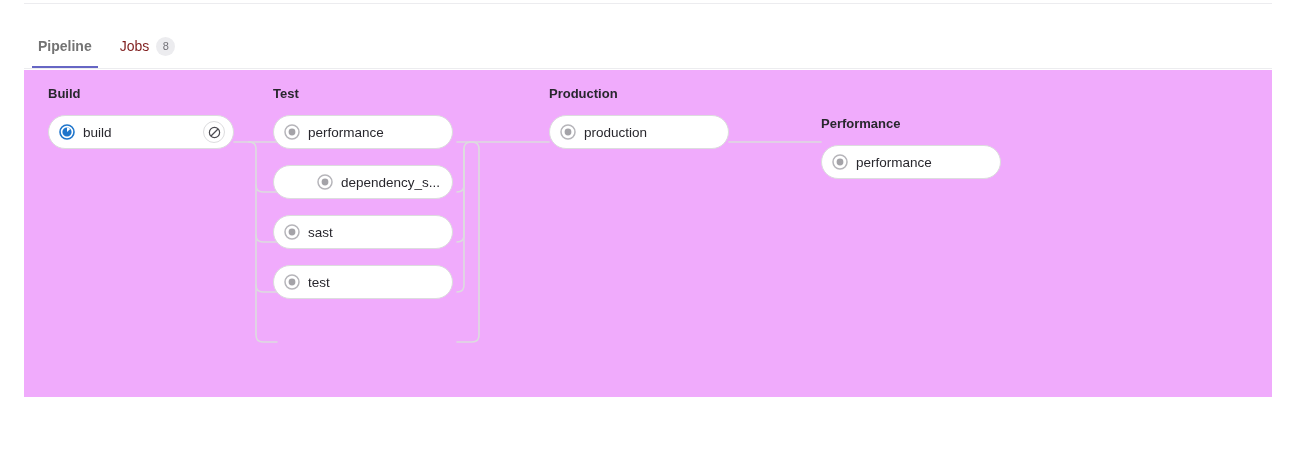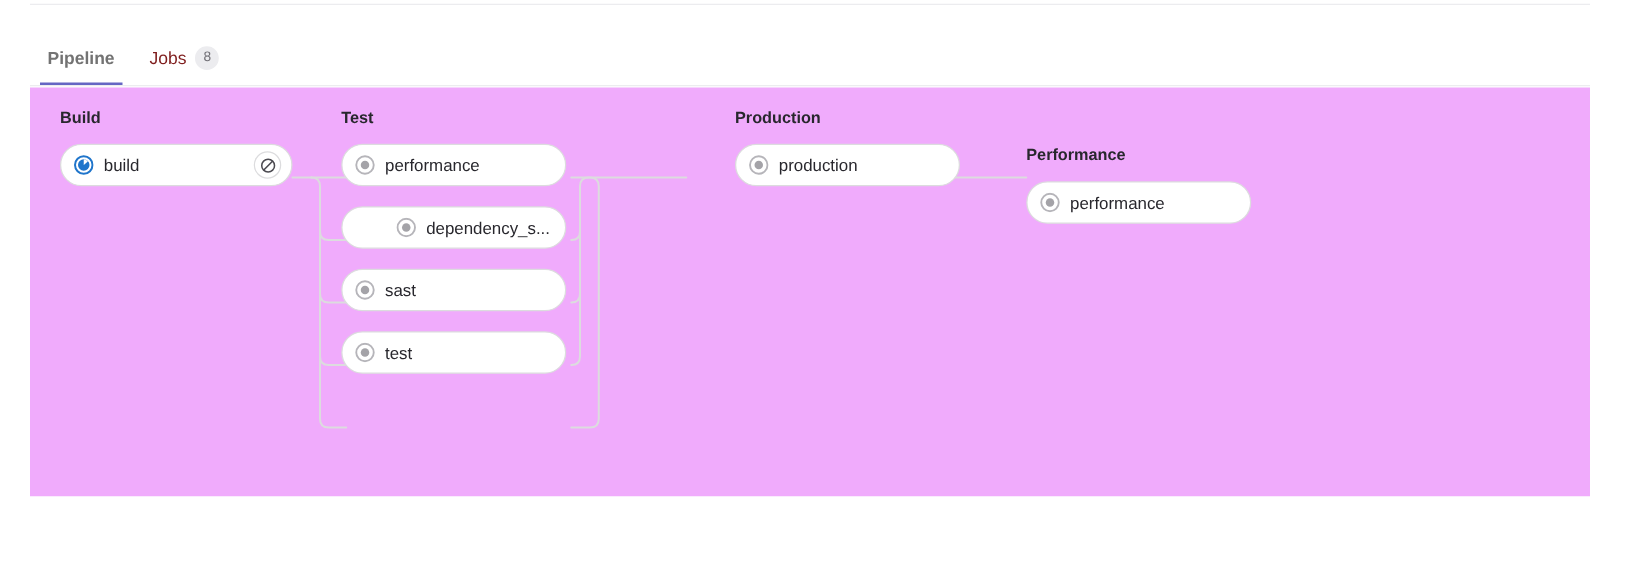--- a/index.html
+++ b/index.html
@@ -205,21 +205,21 @@
               <span style="display: flex;">
   <svg class="status-icon" viewBox="0 0 16 16" xmlns="http://www.w3.org/2000/svg">
     <circle cx="8" cy="8" r="7" fill="#ffffff" stroke="#b6b5ba" stroke-width="1.5"></circle>
     <circle cx="8" cy="8" r="3.4" fill="#a4a3a8"></circle>
   </svg>
 </span>
               <span class="job-name">test</span>
             </div>
           </div>
         </div>
-        <div class="stage" style="left: 525px; margin-left: 39px;">
+        <div class="stage" style="left: 525px;">
           <div class="stage-title">Production</div>
           <div class="stage-jobs">
             <div class="job" style="width: 180px;">
               <span style="display: flex;">
   <svg class="status-icon" viewBox="0 0 16 16" xmlns="http://www.w3.org/2000/svg">
     <circle cx="8" cy="8" r="7" fill="#ffffff" stroke="#b6b5ba" stroke-width="1.5"></circle>
     <circle cx="8" cy="8" r="3.4" fill="#a4a3a8"></circle>
   </svg>
 </span>
               <span class="job-name">production</span>

